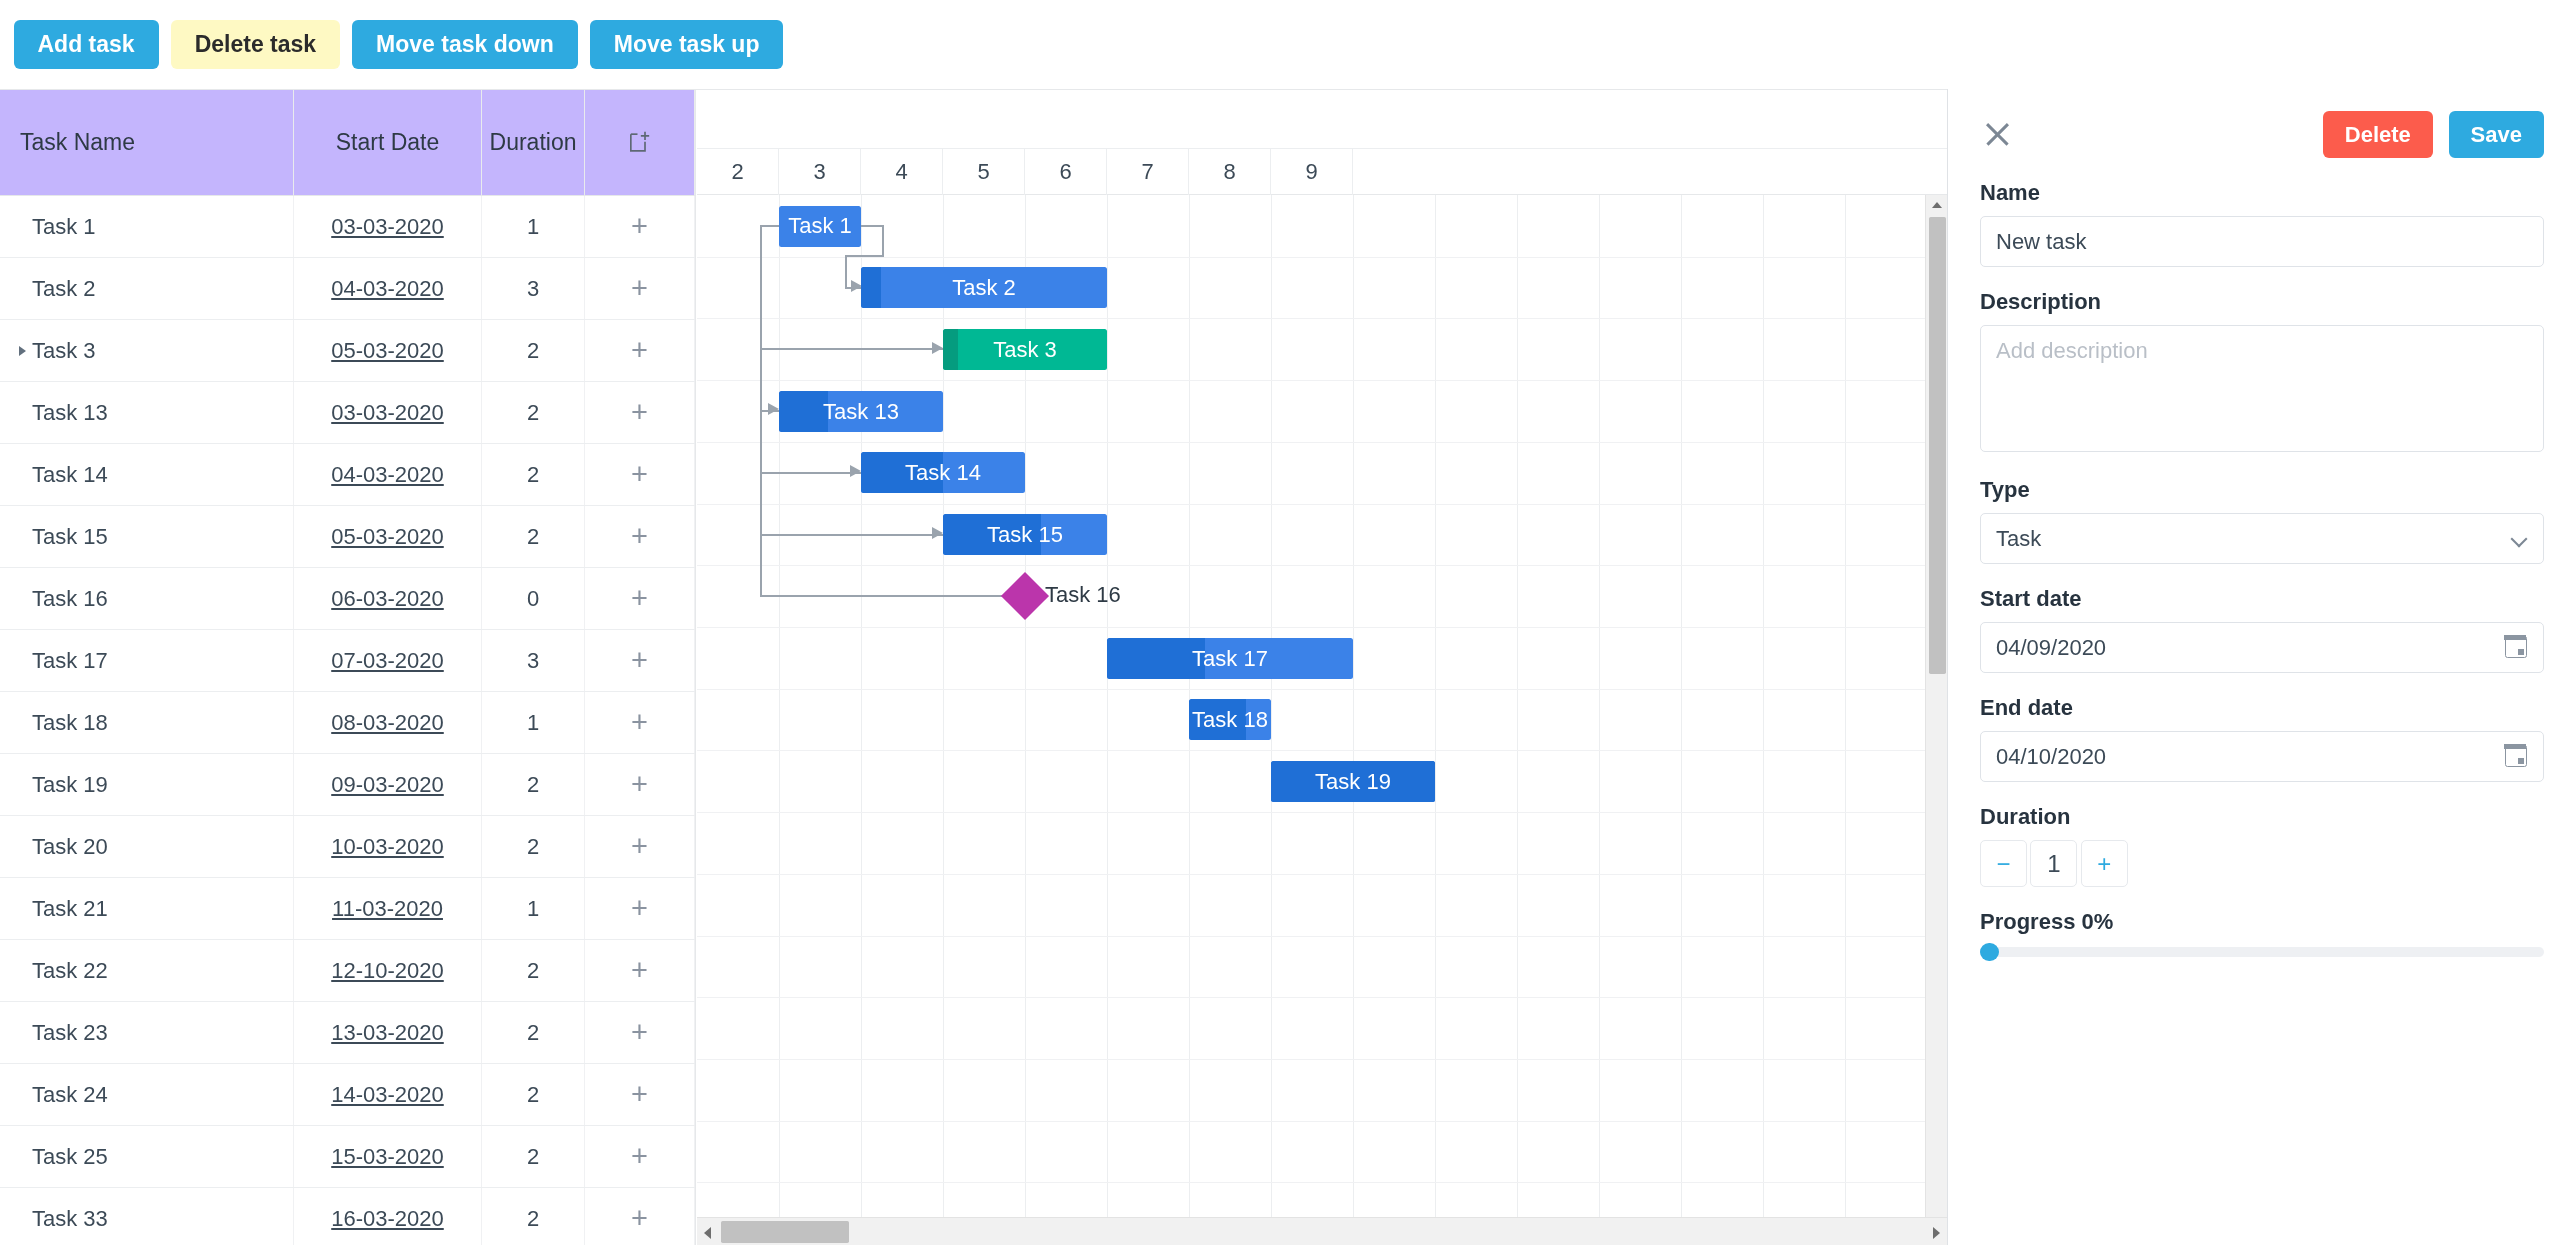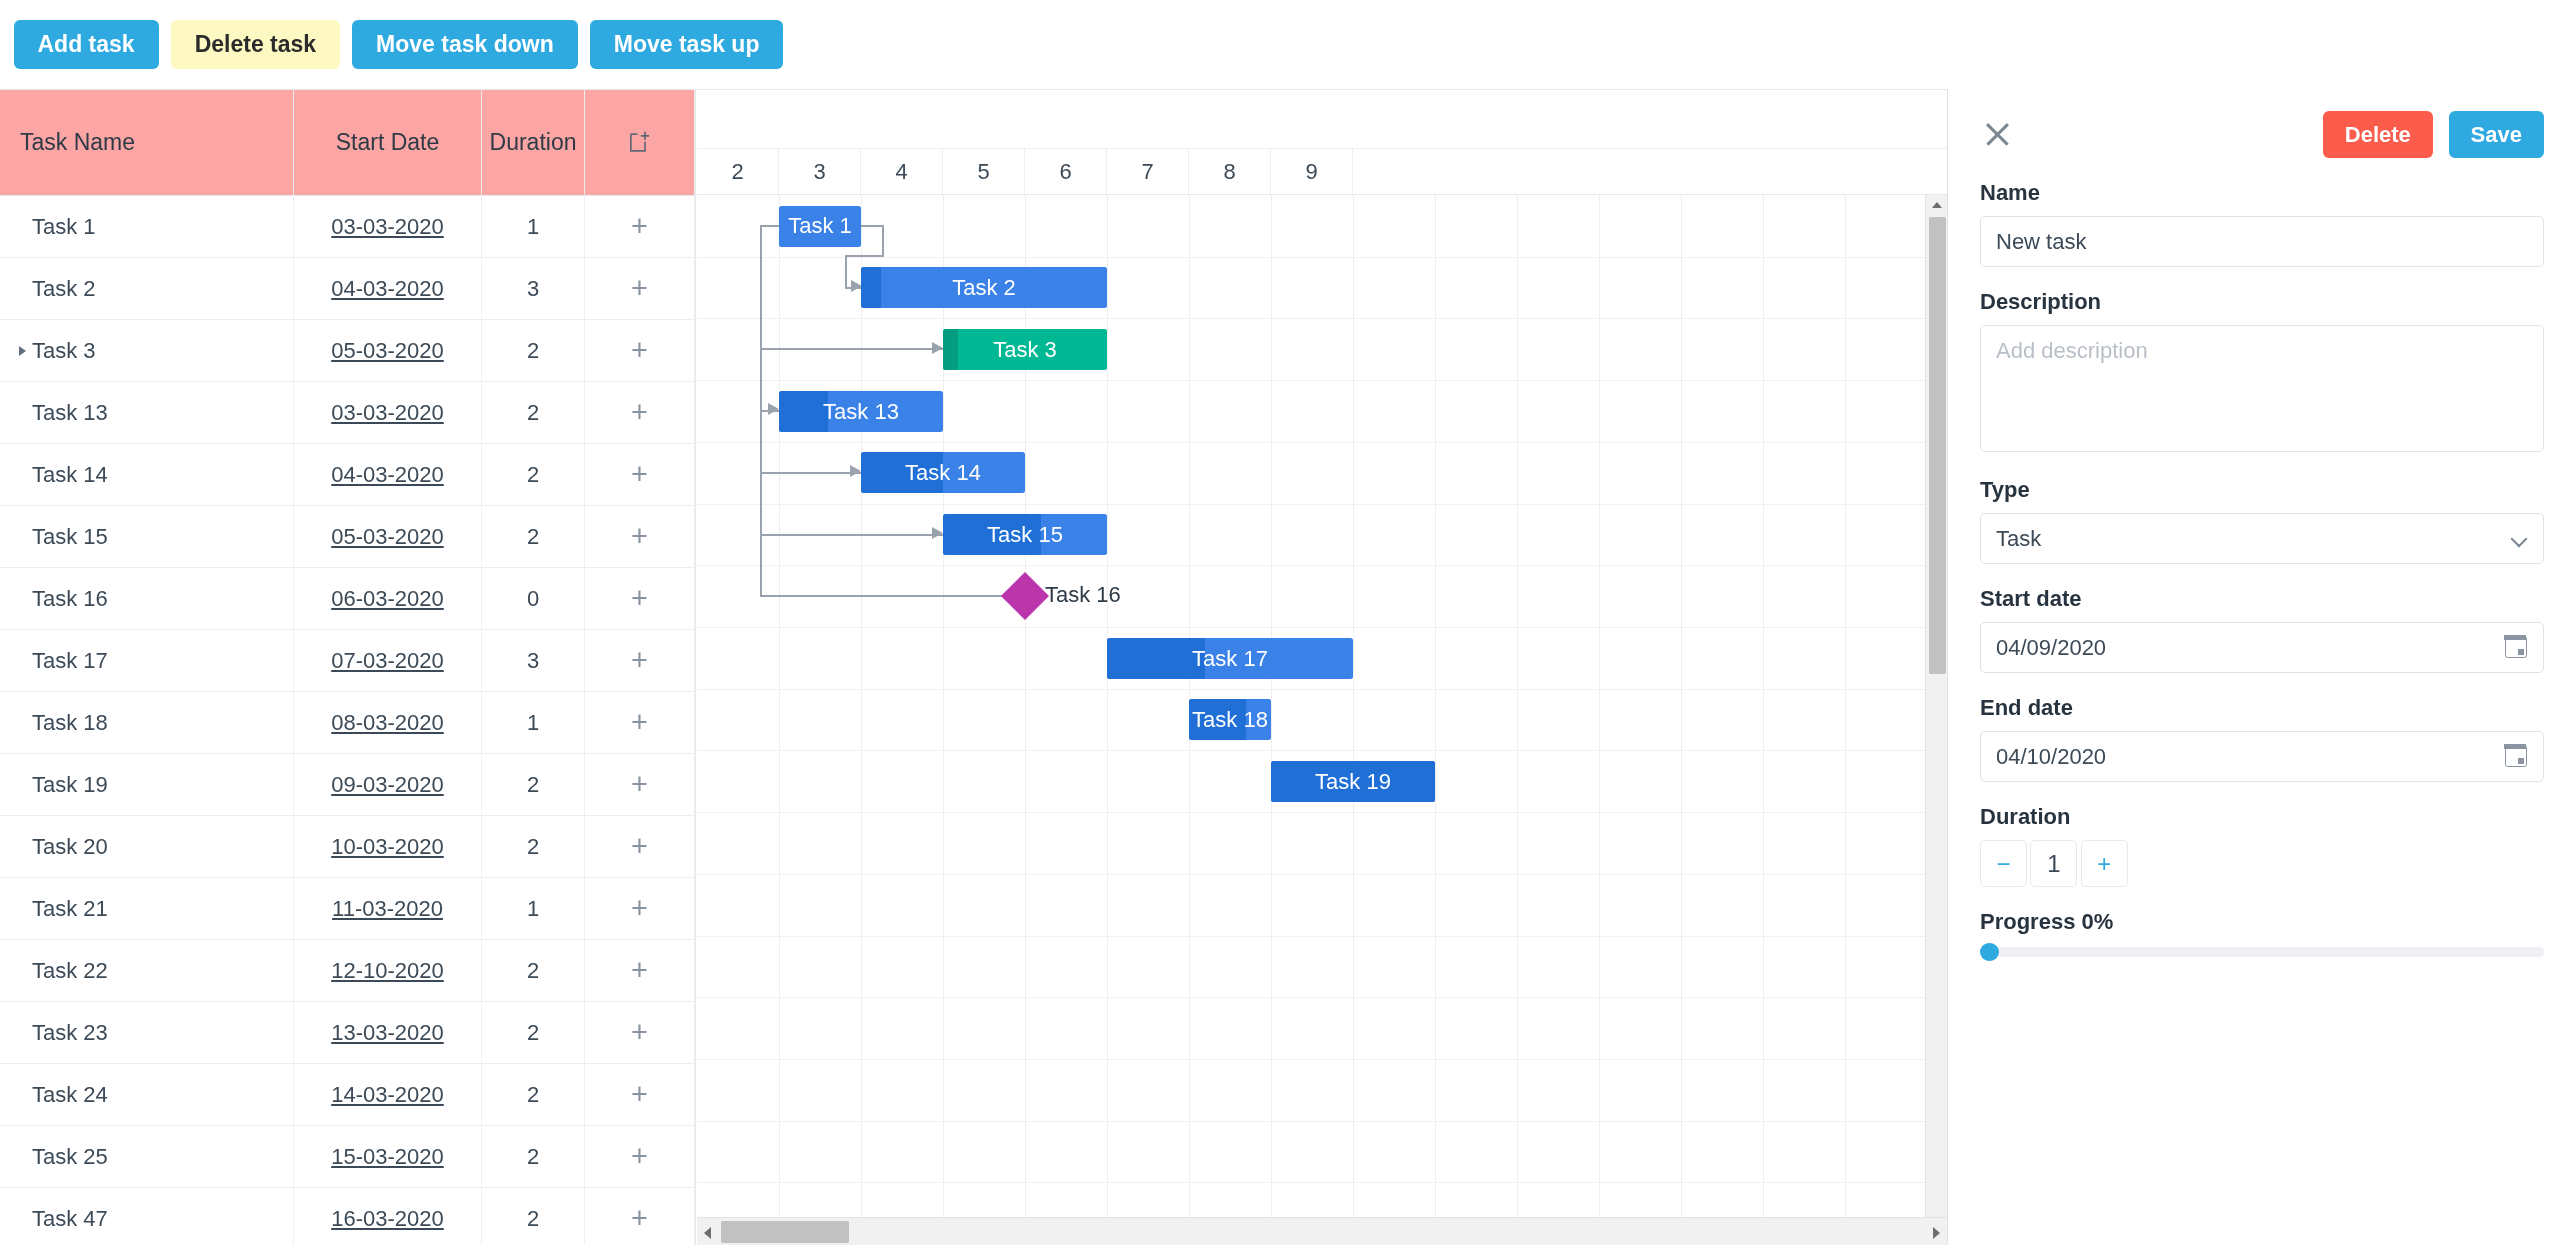--- a/index.html
+++ b/index.html
@@ -43,21 +43,21 @@
   #grid {
     position: absolute; left: 0; top: 0;
     width: 696px; height: 1157px;
     background: #fff;
     border-right: 0.8px solid #e6e8ea;
     overflow: hidden;
   }
   #grid-head {
     display: flex; height: 106px;
     border-bottom: 0.8px solid #e6e8ea;
-    background: #fca5a5;
+    background: #c4b5fd;
   }
   .gh {
     display: flex; align-items: center;
     font-size: 23px; color: #2e3a45; font-weight: 400;
     border-right: 0.8px solid #e9ebed;
     height: 100%;
   }
   .gh.c-name  { width: 294px; padding-left: 20px; }
   .gh.c-date  { width: 188px; justify-content: center; }
   .gh.c-dur   { width: 103px; justify-content: center; }
@@ -434,21 +434,21 @@
             <div class="gc c-name">
               <span class="gname">Task 25</span>
             </div>
             <div class="gc c-date">15-03-2020</div>
             <div class="gc c-dur">2</div>
             <div class="gc c-add">+</div>
             <div class="gc c-tail"></div>
           </div>
           <div class="grow">
             <div class="gc c-name">
-              <span class="gname">Task 47</span>
+              <span class="gname">Task 33</span>
             </div>
             <div class="gc c-date">16-03-2020</div>
             <div class="gc c-dur">2</div>
             <div class="gc c-add">+</div>
             <div class="gc c-tail"></div>
           </div>
         </div>
     </div>
 
     <div id="gantt">

